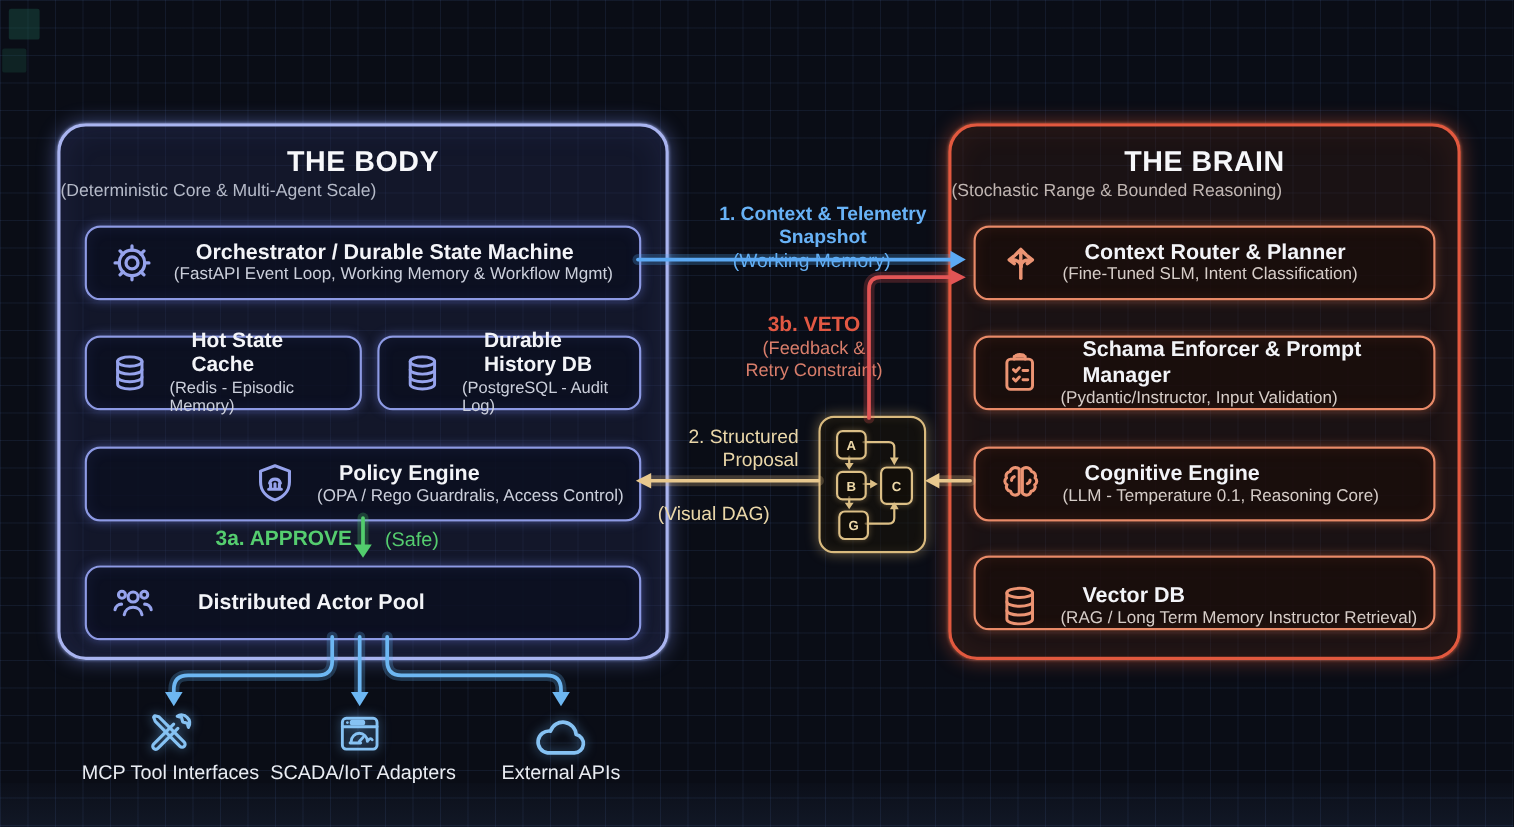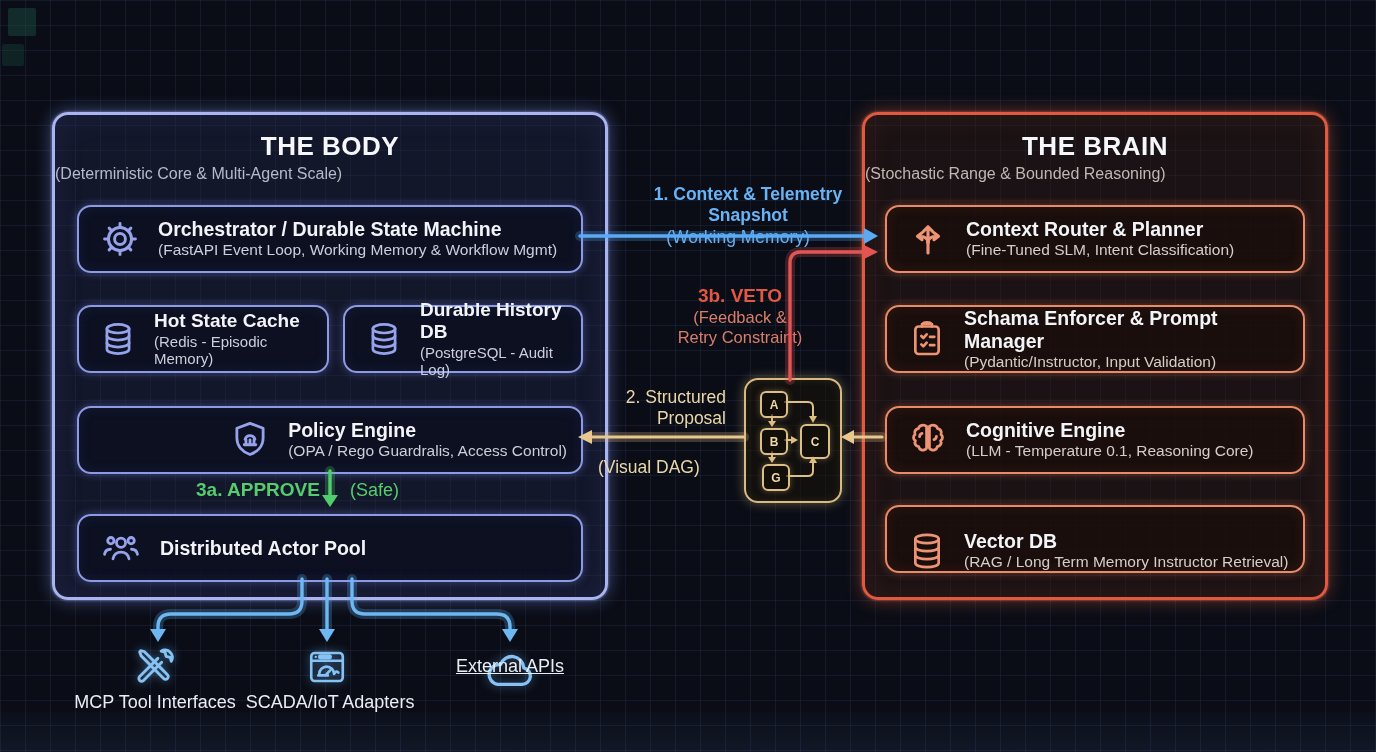--- a/index.html
+++ b/index.html
@@ -13,21 +13,21 @@
     font-family:"Liberation Sans", sans-serif;
     color:#f2f3f7;
   }
   .bottom-glow{position:absolute;left:0;bottom:0;width:100%;height:40px;
     background:linear-gradient(rgba(90,130,200,0.02), rgba(90,130,200,0.09));}
   .decor-square{position:absolute;border-radius:2px;}
   .decor-a{left:8px;top:8px;width:28px;height:28px;background:rgba(28,92,76,0.40);}
   .decor-b{left:2px;top:44px;width:22px;height:22px;background:rgba(28,92,76,0.28);}
 
   
-  .panel{position:absolute;border-radius:16px;border:3px solid;}
+  .panel{position:absolute;border-radius:26px;border:3px solid;}
   .panel-body{
     left:52px;top:112px;width:550px;height:482px;
     border-color:#a9b4f0;background:rgba(33,38,72,0.42);
     box-shadow:0 0 18px rgba(135,155,255,0.45), 0 0 3px rgba(180,195,255,0.7),
                inset 0 0 30px rgba(95,115,225,0.12);
   }
   .panel-brain{
     left:862px;top:112px;width:460px;height:482px;
     border-color:#e2593f;background:rgba(50,26,20,0.42);
     box-shadow:0 0 18px rgba(235,95,60,0.45), 0 0 3px rgba(255,140,100,0.6),
@@ -36,21 +36,21 @@
   .panel-title{position:absolute;top:16px;left:0;width:100%;text-align:center;
     font-size:26px;font-weight:bold;letter-spacing:0.5px;color:#f6f7fa;}
   .panel-sub{position:absolute;top:50px;left:0;width:100%;text-align:left;
     font-size:16px;color:#b5bac8;}
   .panel-brain .panel-sub{color:#c0b6b2;}
 
   
   .comp{position:absolute;border-radius:14px;border:2px solid;
     display:flex;align-items:center;gap:17px;padding:0 14px 0 20px;box-sizing:border-box;}
   .comp .txt{display:flex;flex-direction:column;line-height:1.18;}
-  .comp .t{font-size:19.5px;font-weight:bold;color:#f3f4f8;}
+  .comp .t{font-size:19.5px;font-weight:bold;color:#f3f4f8;margin-left:20px;}
   .comp .s{font-size:15.5px;color:#cbcfdb;}
   .comp-blue{border-color:#8d9ae4;background:rgba(10,14,31,0.78);
     box-shadow:0 0 10px rgba(125,145,255,0.38), inset 0 0 14px rgba(100,120,230,0.10);}
   .comp-blue .icon{color:#96a3ec;}
   .comp-orange{border-color:#e98a68;background:rgba(25,13,10,0.78);
     box-shadow:0 0 10px rgba(240,120,80,0.38), inset 0 0 14px rgba(235,110,70,0.10);}
   .comp-orange .icon{color:#ec9473;}
   .comp-orange .s{color:#d6cdc8;}
   .icon{flex:0 0 auto;display:flex;}
 
@@ -310,21 +310,21 @@
     </svg>
   </span>
   <span class="out-icon" style="left:483px;top:650px;">
     <svg width="54" height="40" viewBox="0 0 24 18" fill="none" stroke="currentColor" stroke-width="1.5" stroke-linecap="round" stroke-linejoin="round">
       <path d="M6.5 15.5h11a3.8 3.8 0 0 0 .7-7.5A5.4 5.4 0 0 0 7.7 6.6a3.6 3.6 0 0 0-1.2 8.9z"></path>
     </svg>
   </span>
 
   <div class="out-label" style="left:55px;top:692px;">MCP Tool Interfaces</div>
   <div class="out-label" style="left:230px;top:692px;">SCADA/IoT Adapters</div>
-  <div class="out-label" style="left:410px;top:656px;text-decoration:underline;">External APIs</div>
+  <div class="out-label" style="left:410px;top:692px;">External APIs</div>
 
   <svg class="wires" width="1376" height="752" viewBox="0 0 1376 752">
 
     <g class="glowset">
       <path class="glow" d="M580 236 H866" stroke="#4fa6f2" stroke-width="10"></path>
       <path class="glow" d="M790 380 V263 Q790 252 801 252 H866" stroke="#e04f4f" stroke-width="10"></path>
       <path class="glow" d="M744 437 H590" stroke="#e6c48a" stroke-width="10"></path>
       <path class="glow" d="M882 437 H854" stroke="#e6c48a" stroke-width="10"></path>
       <path class="glow" d="M330 471 V497" stroke="#4fce6d" stroke-width="10"></path>
       <path class="glow" d="M327 579 V631" stroke="#5fb0f0" stroke-width="10"></path>

